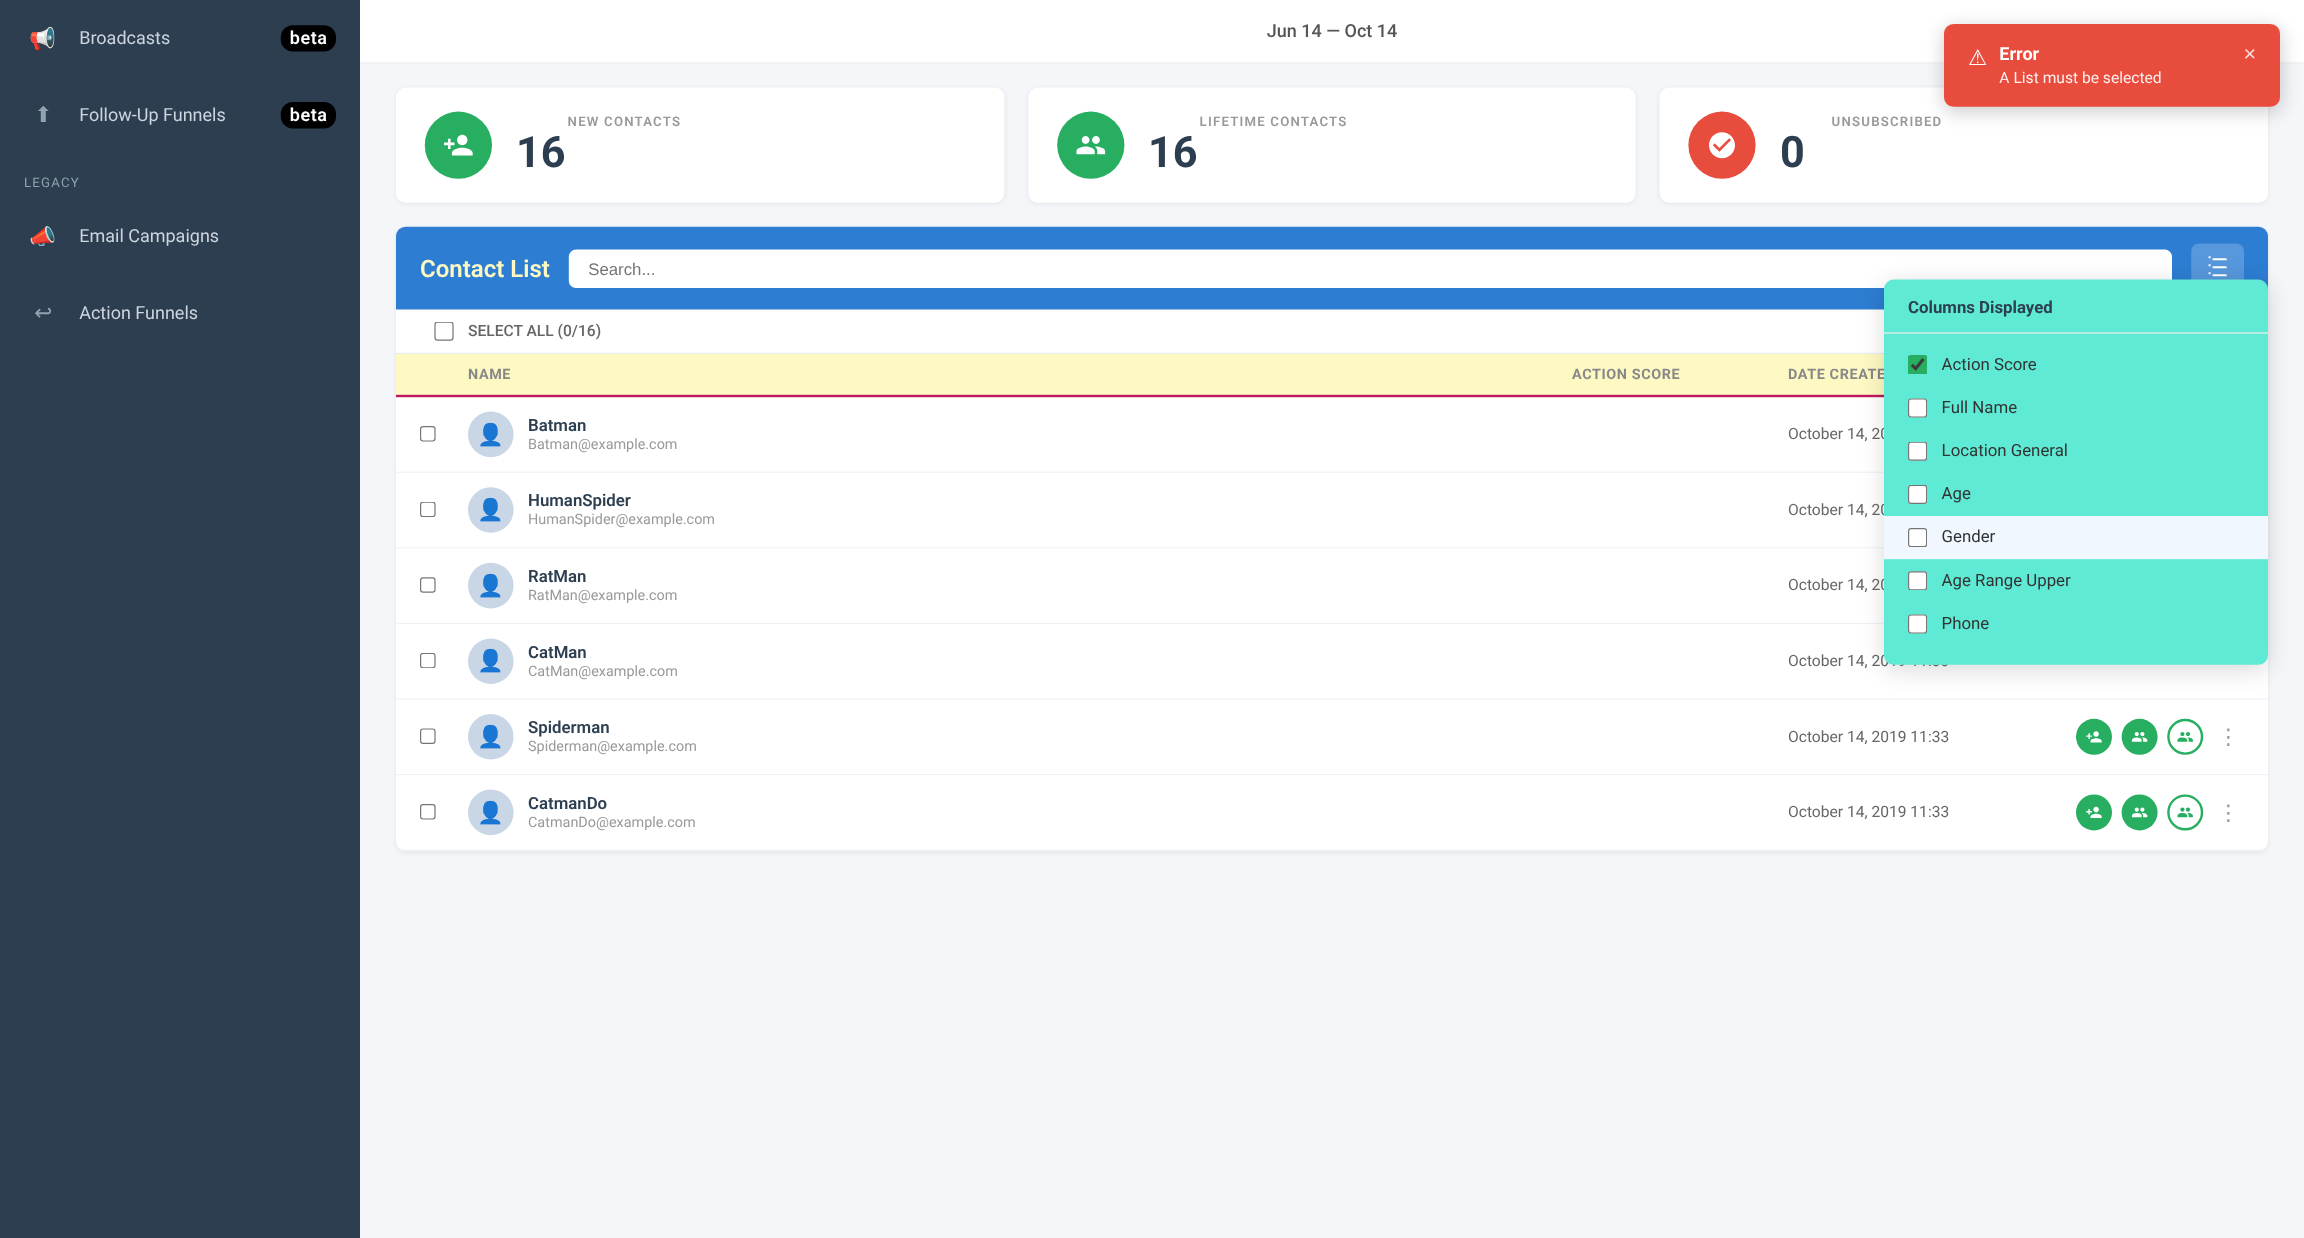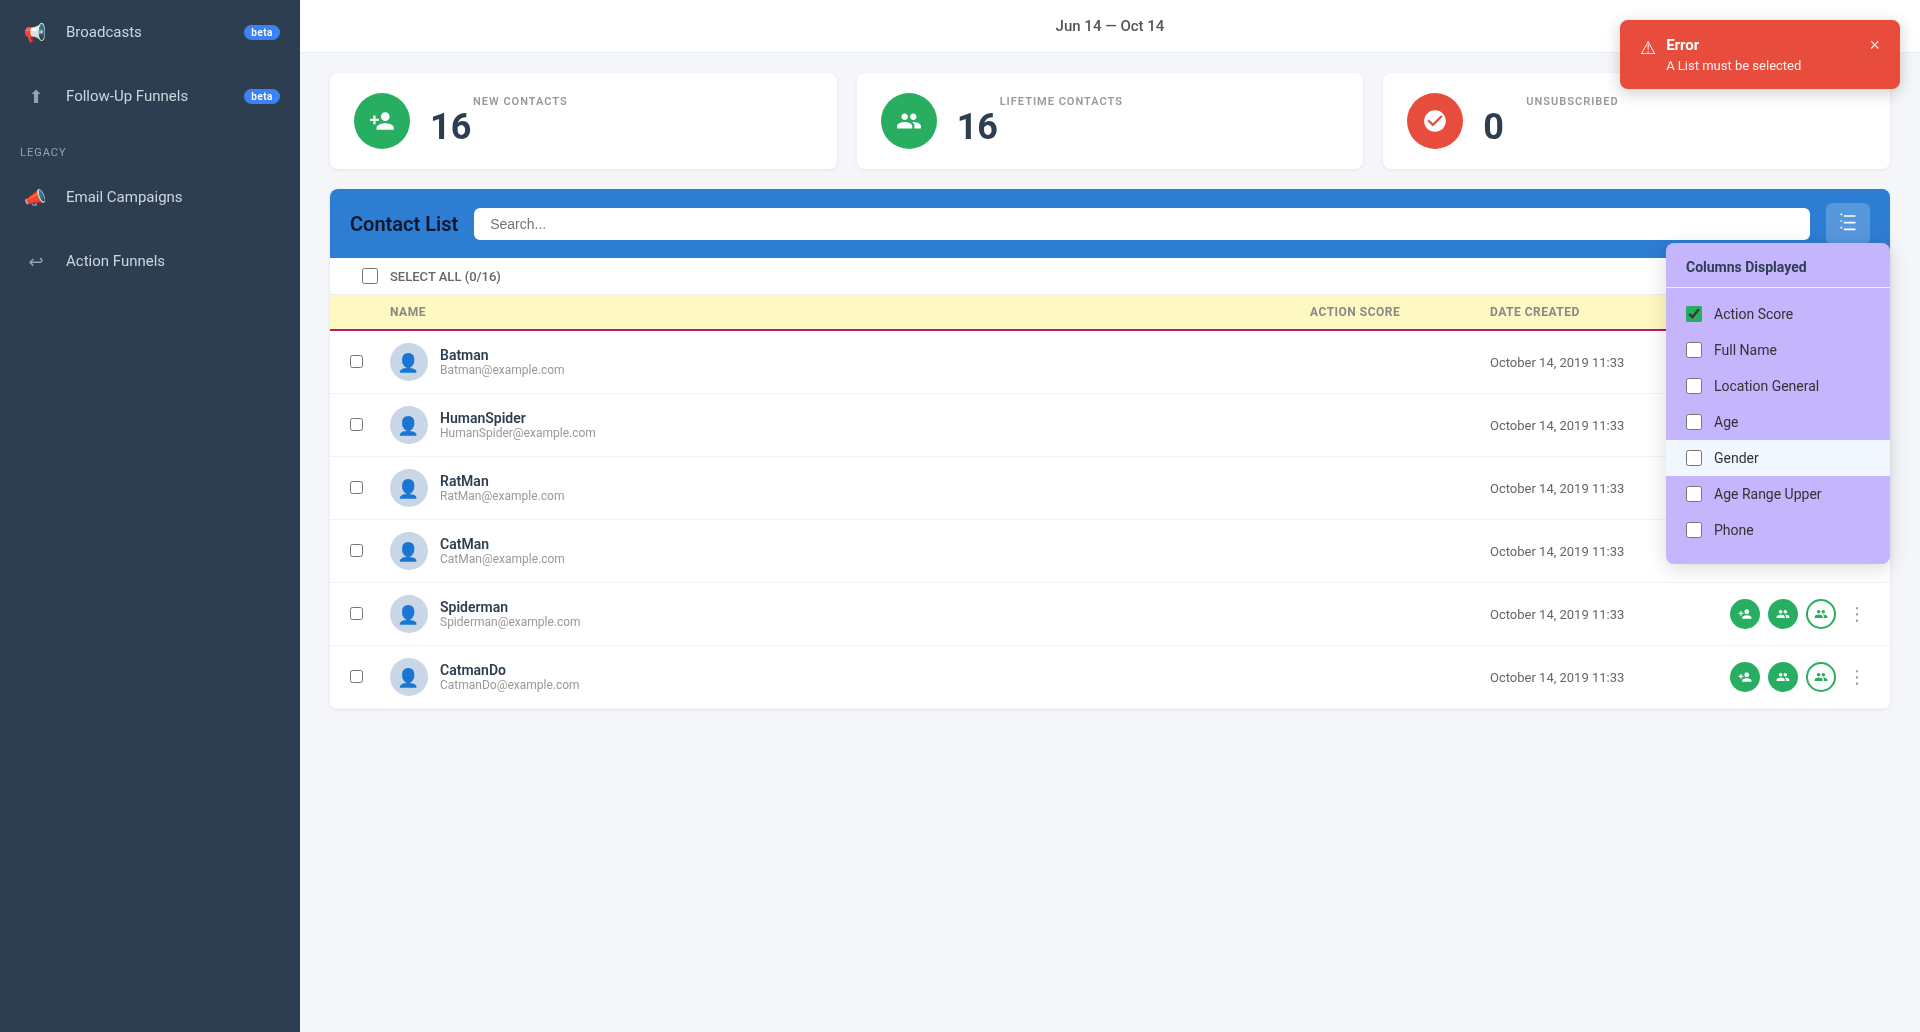--- a/index.html
+++ b/index.html
@@ -29,23 +29,23 @@
       width: 32px;
       height: 32px;
       display: flex;
       align-items: center;
       justify-content: center;
       color: #8fa3b1;
       font-size: 18px;
     }
     .sidebar-item .label { flex: 1; }
     .sidebar-item .badge {
-      background: #3b82f6;
+      background: #000000;
       color: #fff;
-      font-size: 10px;
+      font-size: 15px;
       padding: 2px 7px;
       border-radius: 10px;
       font-weight: 600;
       letter-spacing: 0.5px;
     }
     .sidebar-divider { color: #8fa3b1; font-size: 11px; padding: 18px 20px 6px; text-transform: uppercase; letter-spacing: 1px; }
 
     
     .main {
       flex: 1;
@@ -122,21 +122,21 @@
     }
     .contact-list-header {
       background: #2d7dd2;
       border-radius: 8px 8px 0 0;
       padding: 14px 20px;
       display: flex;
       align-items: center;
       gap: 16px;
     }
     .contact-list-title {
-      color: #0f172a;
+      color: #fef9c3;
       font-size: 20px;
       font-weight: 600;
     }
     .search-input {
       flex: 1;
       padding: 8px 16px;
       border-radius: 6px;
       border: none;
       font-size: 14px;
       background: #fff;
@@ -218,23 +218,23 @@
       background: transparent;
       border: 2px solid #27ae60;
       color: #27ae60;
     }
     .more-btn { background: none; border: none; cursor: pointer; color: #999; font-size: 18px; padding: 4px; }
 
     
     .columns-panel {
       position: absolute;
       right: 0;
-      top: 54px;
-      width: 224px;
-      background: #c4b5fd;
+      top: 44px;
+      width: 320px;
+      background: #5eead4;
       border-radius: 8px;
       box-shadow: 0 4px 20px rgba(0,0,0,0.15);
       z-index: 100;
       padding: 16px 0;
     }
     .columns-panel-title {
       font-size: 14px;
       font-weight: 700;
       color: #2c3e50;
       padding: 0 20px 12px;

